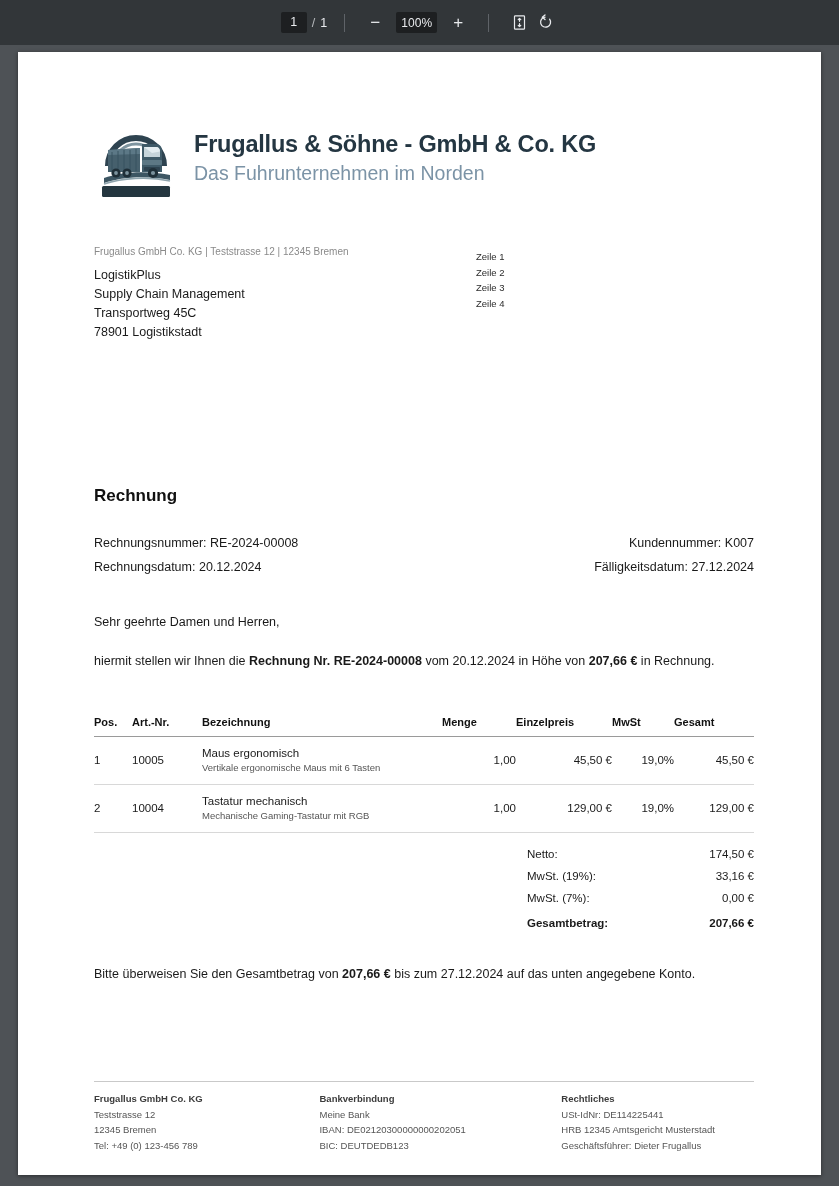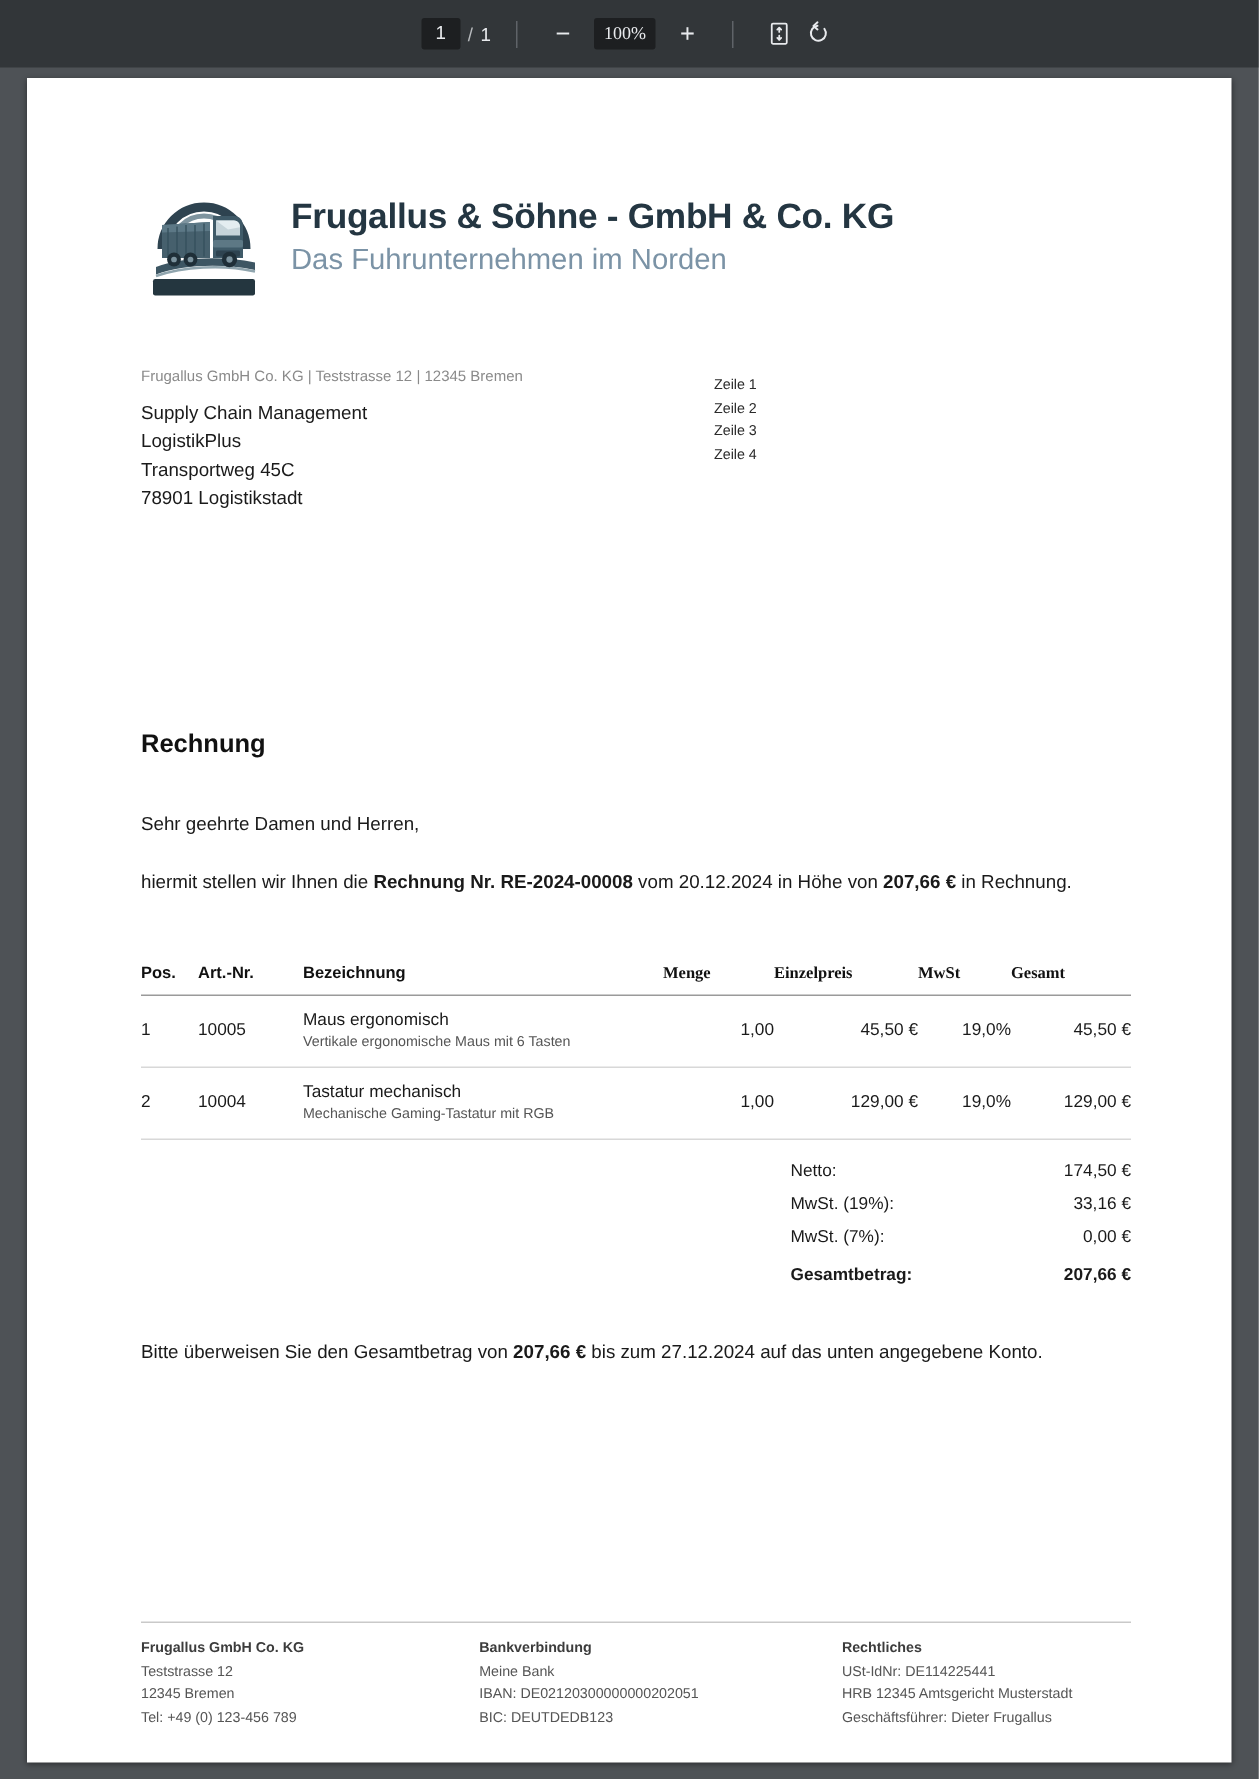--- a/index.html
+++ b/index.html
@@ -39,21 +39,20 @@
     color: #e8eaed; font-size: 17px;
     border-radius: 2px; cursor: pointer;
     user-select: none;
   }
   .zoom-level {
     min-width: 41px; height: 21px;
     background: #1d1f21; color: #e8eaed;
     font-size: 12px; border-radius: 2px;
     display: flex; align-items: center; justify-content: center;
     margin: 0 8px;
-    font-family: Liberation Serif, serif;
   }
   .minus-btn { margin-right: 0px; }
   .plus-btn  { margin-left: 0px; }
   .icon-svg { display: block; }
 
   
   .page-sheet {
     position: absolute;
     left: 18px; top: 52px;
     width: 803px; height: 1123px;
@@ -129,21 +128,21 @@
     border-bottom: 1px solid #d8d8d8;
     vertical-align: middle;
   }
   .col-pos   { width: 38px; }
   .col-art   { width: 70px; }
   .col-bez   { width: auto; }
   .col-menge { width: 74px; text-align: right; }
   .col-einz  { width: 96px; text-align: right; }
   .col-mwst  { width: 62px; text-align: right; }
   .col-ges   { width: 80px; text-align: right; }
-  th.col-menge, th.col-einz, th.col-mwst, th.col-ges { text-align: right; font-family: Liberation Serif, serif; }
+  th.col-menge, th.col-einz, th.col-mwst, th.col-ges { text-align: right; }
   .item-title { font-size: 11.5px; color: #1a1a1a; }
   .item-desc  { font-size: 9.5px; color: #555; margin-top: 3px; }
 
   
   .totals { margin-top: 10px; display: flex; justify-content: flex-end; }
   .totals-table { width: 227px; }
   .tot-row {
     display: flex; justify-content: space-between;
     font-size: 11.5px; color: #1a1a1a; padding: 5px 0;
   }
@@ -245,35 +244,45 @@
       </div>
       <div class="lh-text">
         <div class="company-name">Frugallus &amp; Söhne - GmbH &amp; Co. KG</div>
         <div class="company-tag">Das Fuhrunternehmen im Norden</div>
       </div>
     </div>
 
     <div class="addr-area">
       <div class="sender-line">Frugallus GmbH Co. KG | Teststrasse 12 | 12345 Bremen</div>
       <div class="recipient">
+        <div>LogistikPlus</div>
         <div>Supply Chain Management</div>
-        <div>LogistikPlus</div>
         <div>Transportweg 45C</div>
         <div>78901 Logistikstadt</div>
       </div>
       <div class="zeilen">
         <div>Zeile 1</div>
         <div>Zeile 2</div>
         <div>Zeile 3</div>
         <div>Zeile 4</div>
       </div>
     </div>
 
     <div class="inv-title">Rechnung</div>
 
+    <div class="inv-meta">
+      <div class="meta-row">
+        <span>Rechnungsnummer: RE-2024-00008</span>
+        <span>Kundennummer: K007</span>
+      </div>
+      <div class="meta-row">
+        <span>Rechnungsdatum: 20.12.2024</span>
+        <span>Fälligkeitsdatum: 27.12.2024</span>
+      </div>
+    </div>
 
     <div class="salutation">Sehr geehrte Damen und Herren,</div>
 
     <div class="intro"><span>hiermit stellen wir Ihnen die </span><b>Rechnung Nr. RE-2024-00008</b><span> vom 20.12.2024 in Höhe von </span><b>207,66 €</b><span> in Rechnung.</span></div>
 
     <table class="items">
       <thead>
         <tr>
           <th class="col-pos">Pos.</th>
           <th class="col-art">Art.-Nr.</th>

